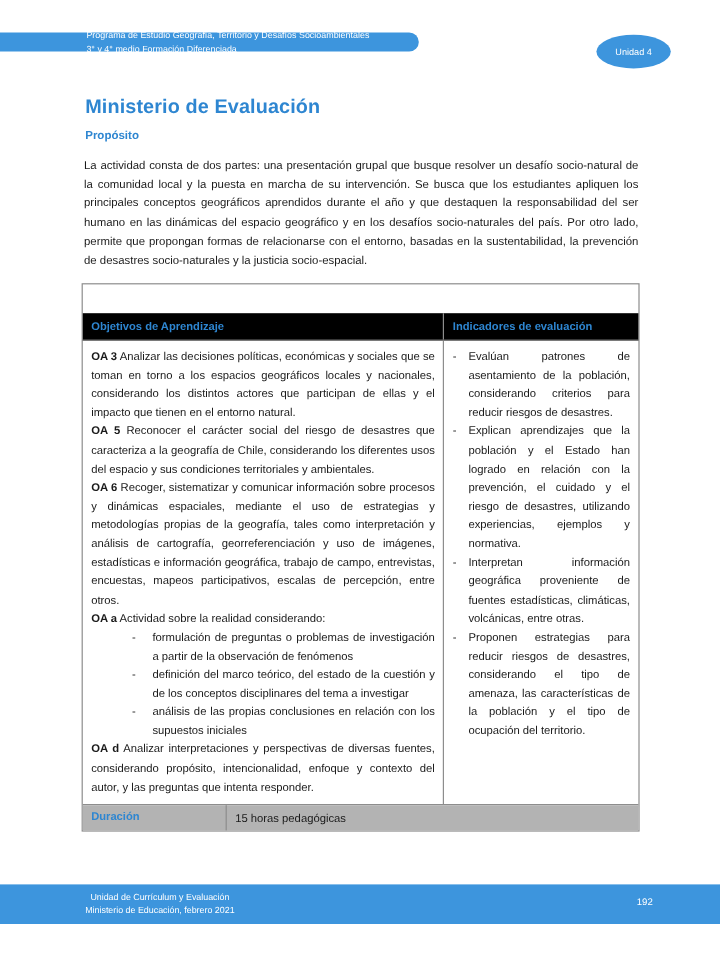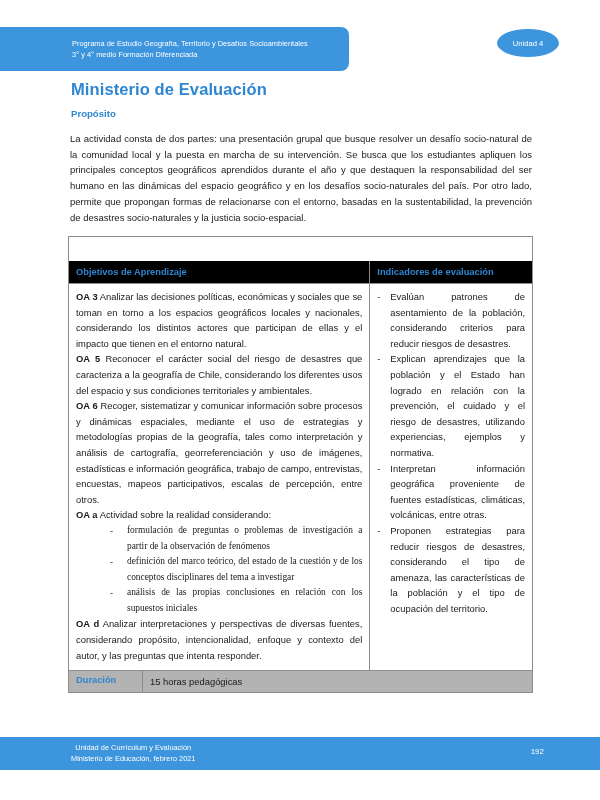--- a/index.html
+++ b/index.html
@@ -20,21 +20,21 @@
     height: 800px;
     background: #ffffff;
   }
 
   
   .header {
     position: absolute;
     left: 0;
     top: 27px;
     width: 349px;
-    height: 44px;
+    height: 16px;
     background: #3d95dd;
     border-top-right-radius: 8px;
     border-bottom-right-radius: 8px;
     box-sizing: border-box;
     padding: 4px 10px 4px 72px;
     display: flex;
     flex-direction: column;
     justify-content: center;
   }
   .header-line {
@@ -147,21 +147,20 @@
     margin-left: 34px;
   }
   .sub-list li .dash {
     width: 17px;
     flex: 0 0 17px;
     color: #1a1a1a;
   }
   .sub-list li .txt {
     flex: 1;
     text-align: justify;
-    font-family: Liberation Serif, serif;
   }
 
   .ind-list {
     margin: 0;
     padding: 0;
     list-style: none;
   }
   .ind-list li {
     display: flex;
     font-size: 9.4px;
@@ -190,20 +189,21 @@
     font-weight: bold;
     color: #2e86d1;
   }
   .dur-value {
     flex: 1;
     box-sizing: border-box;
     padding: 5px 7px;
     font-size: 9.4px;
     color: #1a1a1a;
     border-left: 0.8px solid #8d8d8d;
+    margin-left: 46px;
   }
 
   
   .footer {
     position: absolute;
     left: 0;
     top: 737px;
     width: 600px;
     height: 33px;
     background: #3d95dd;

